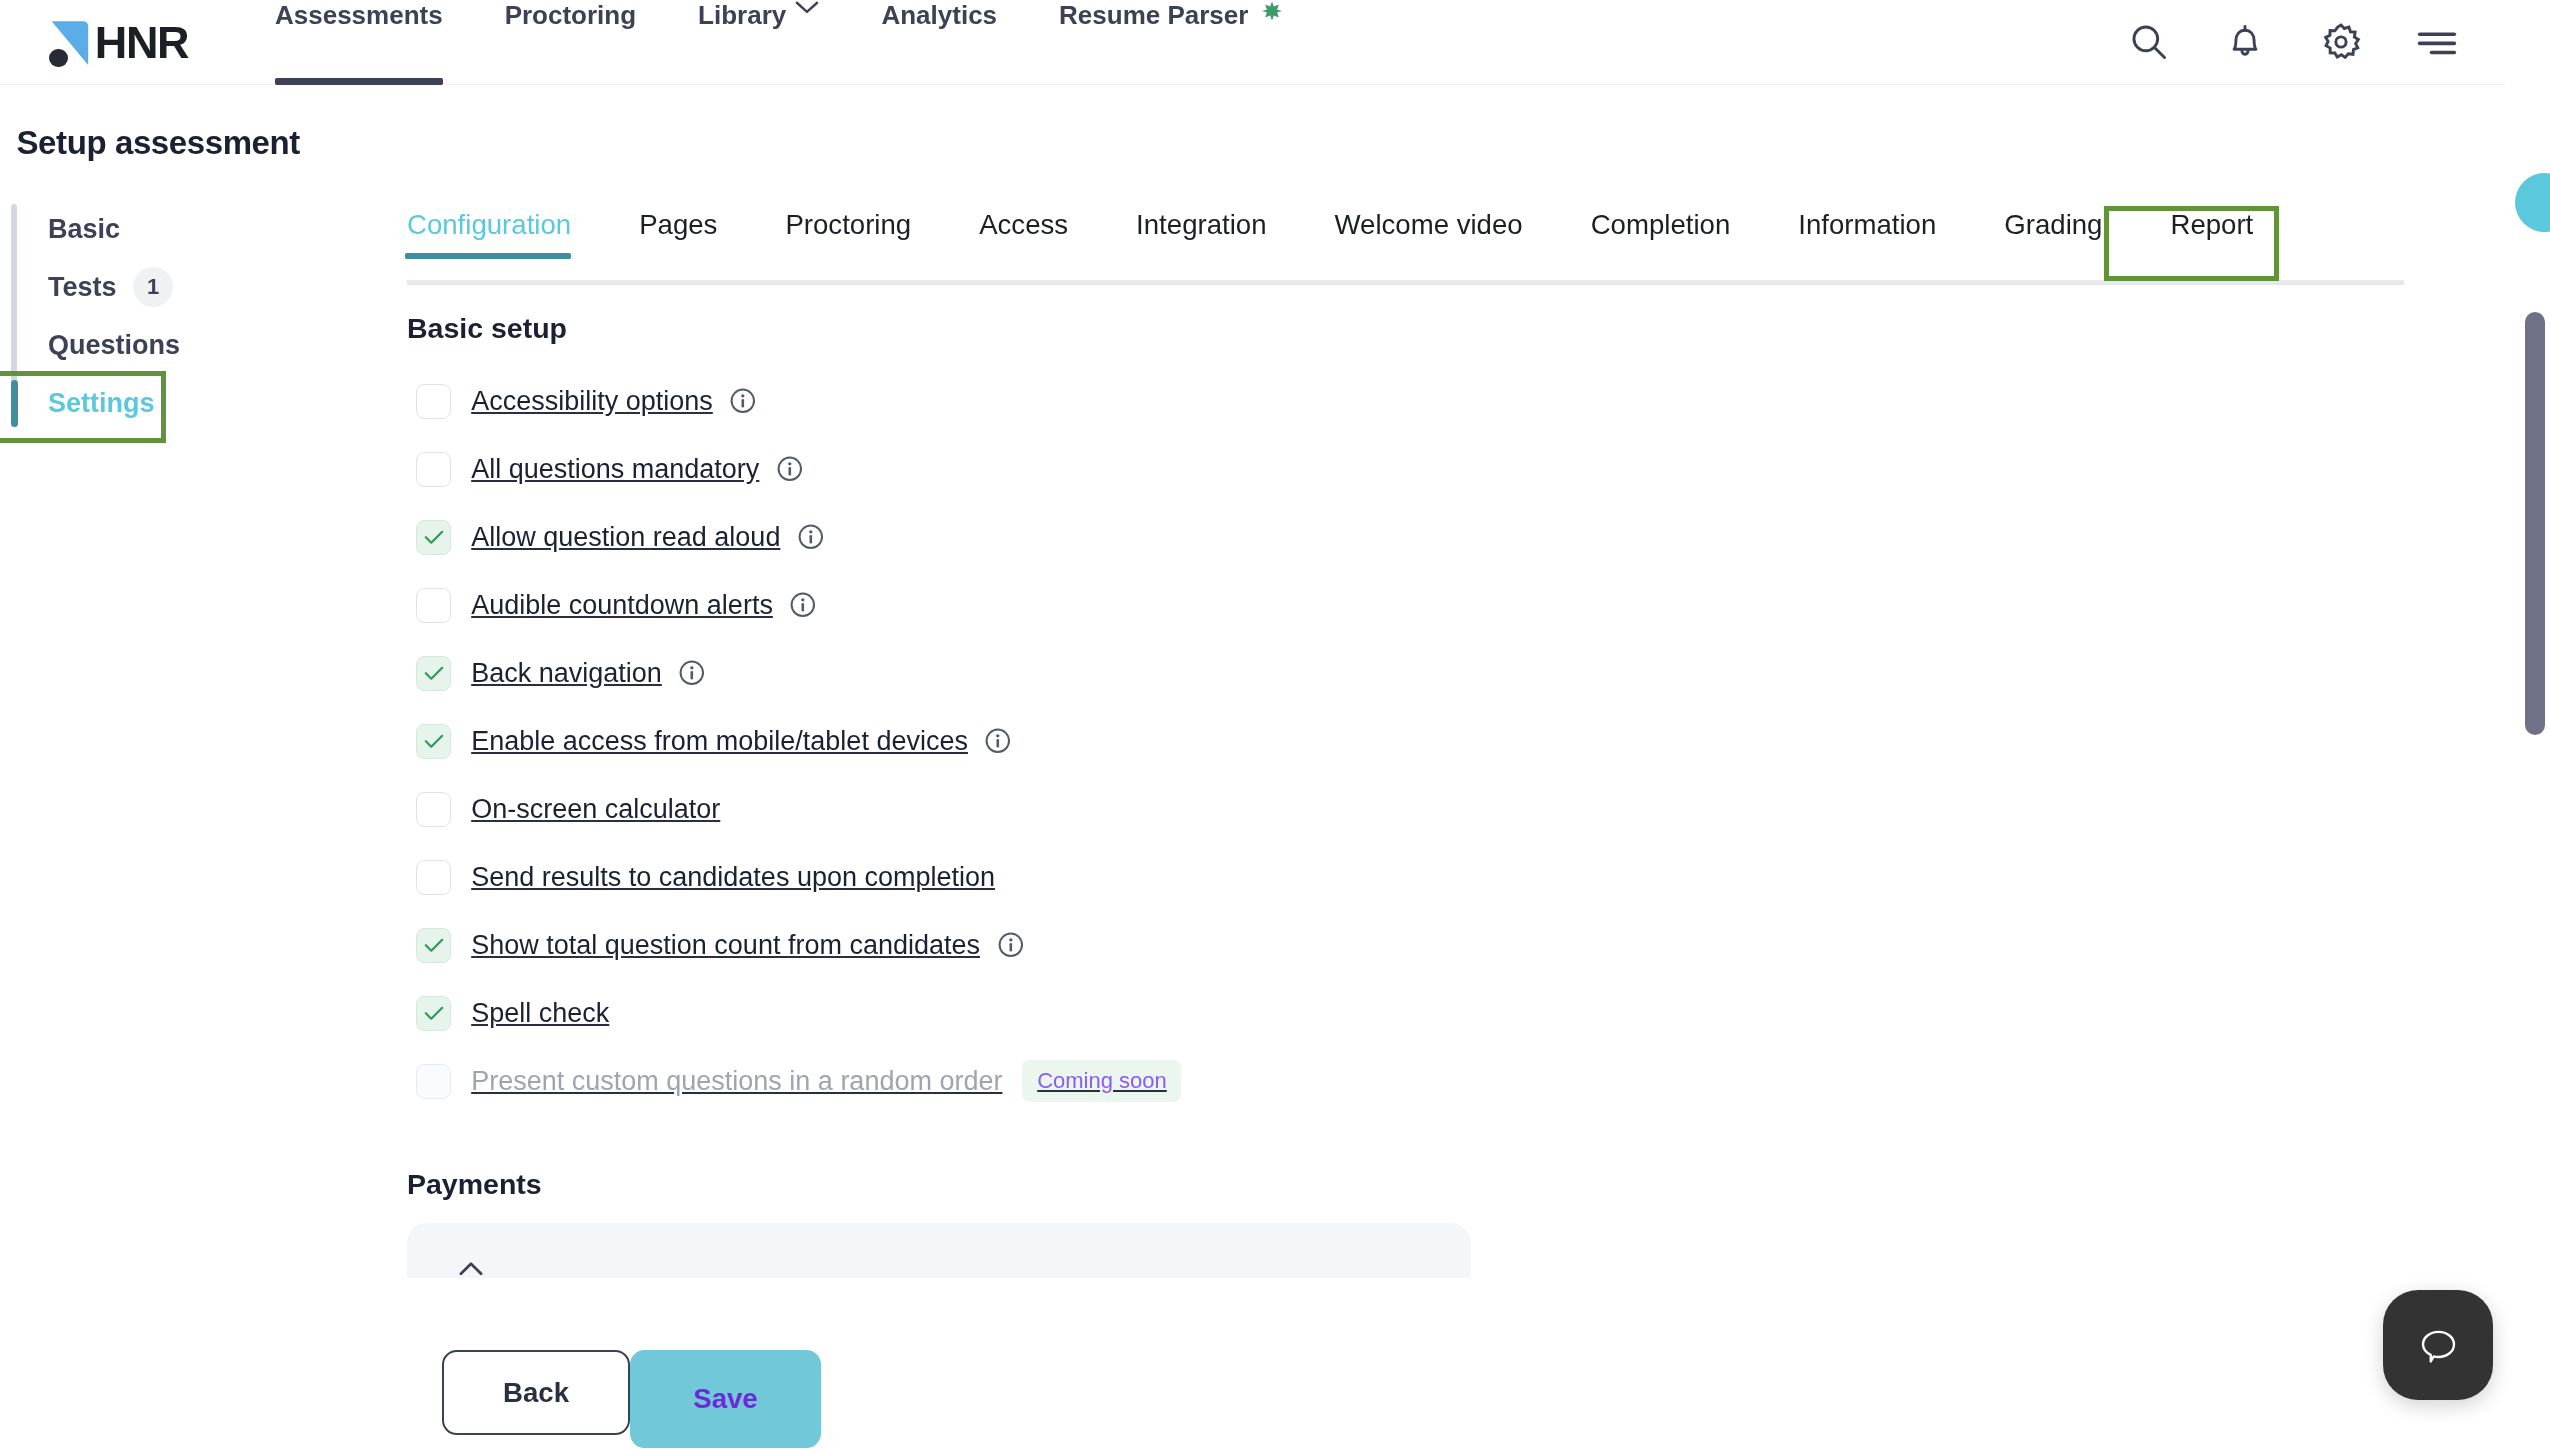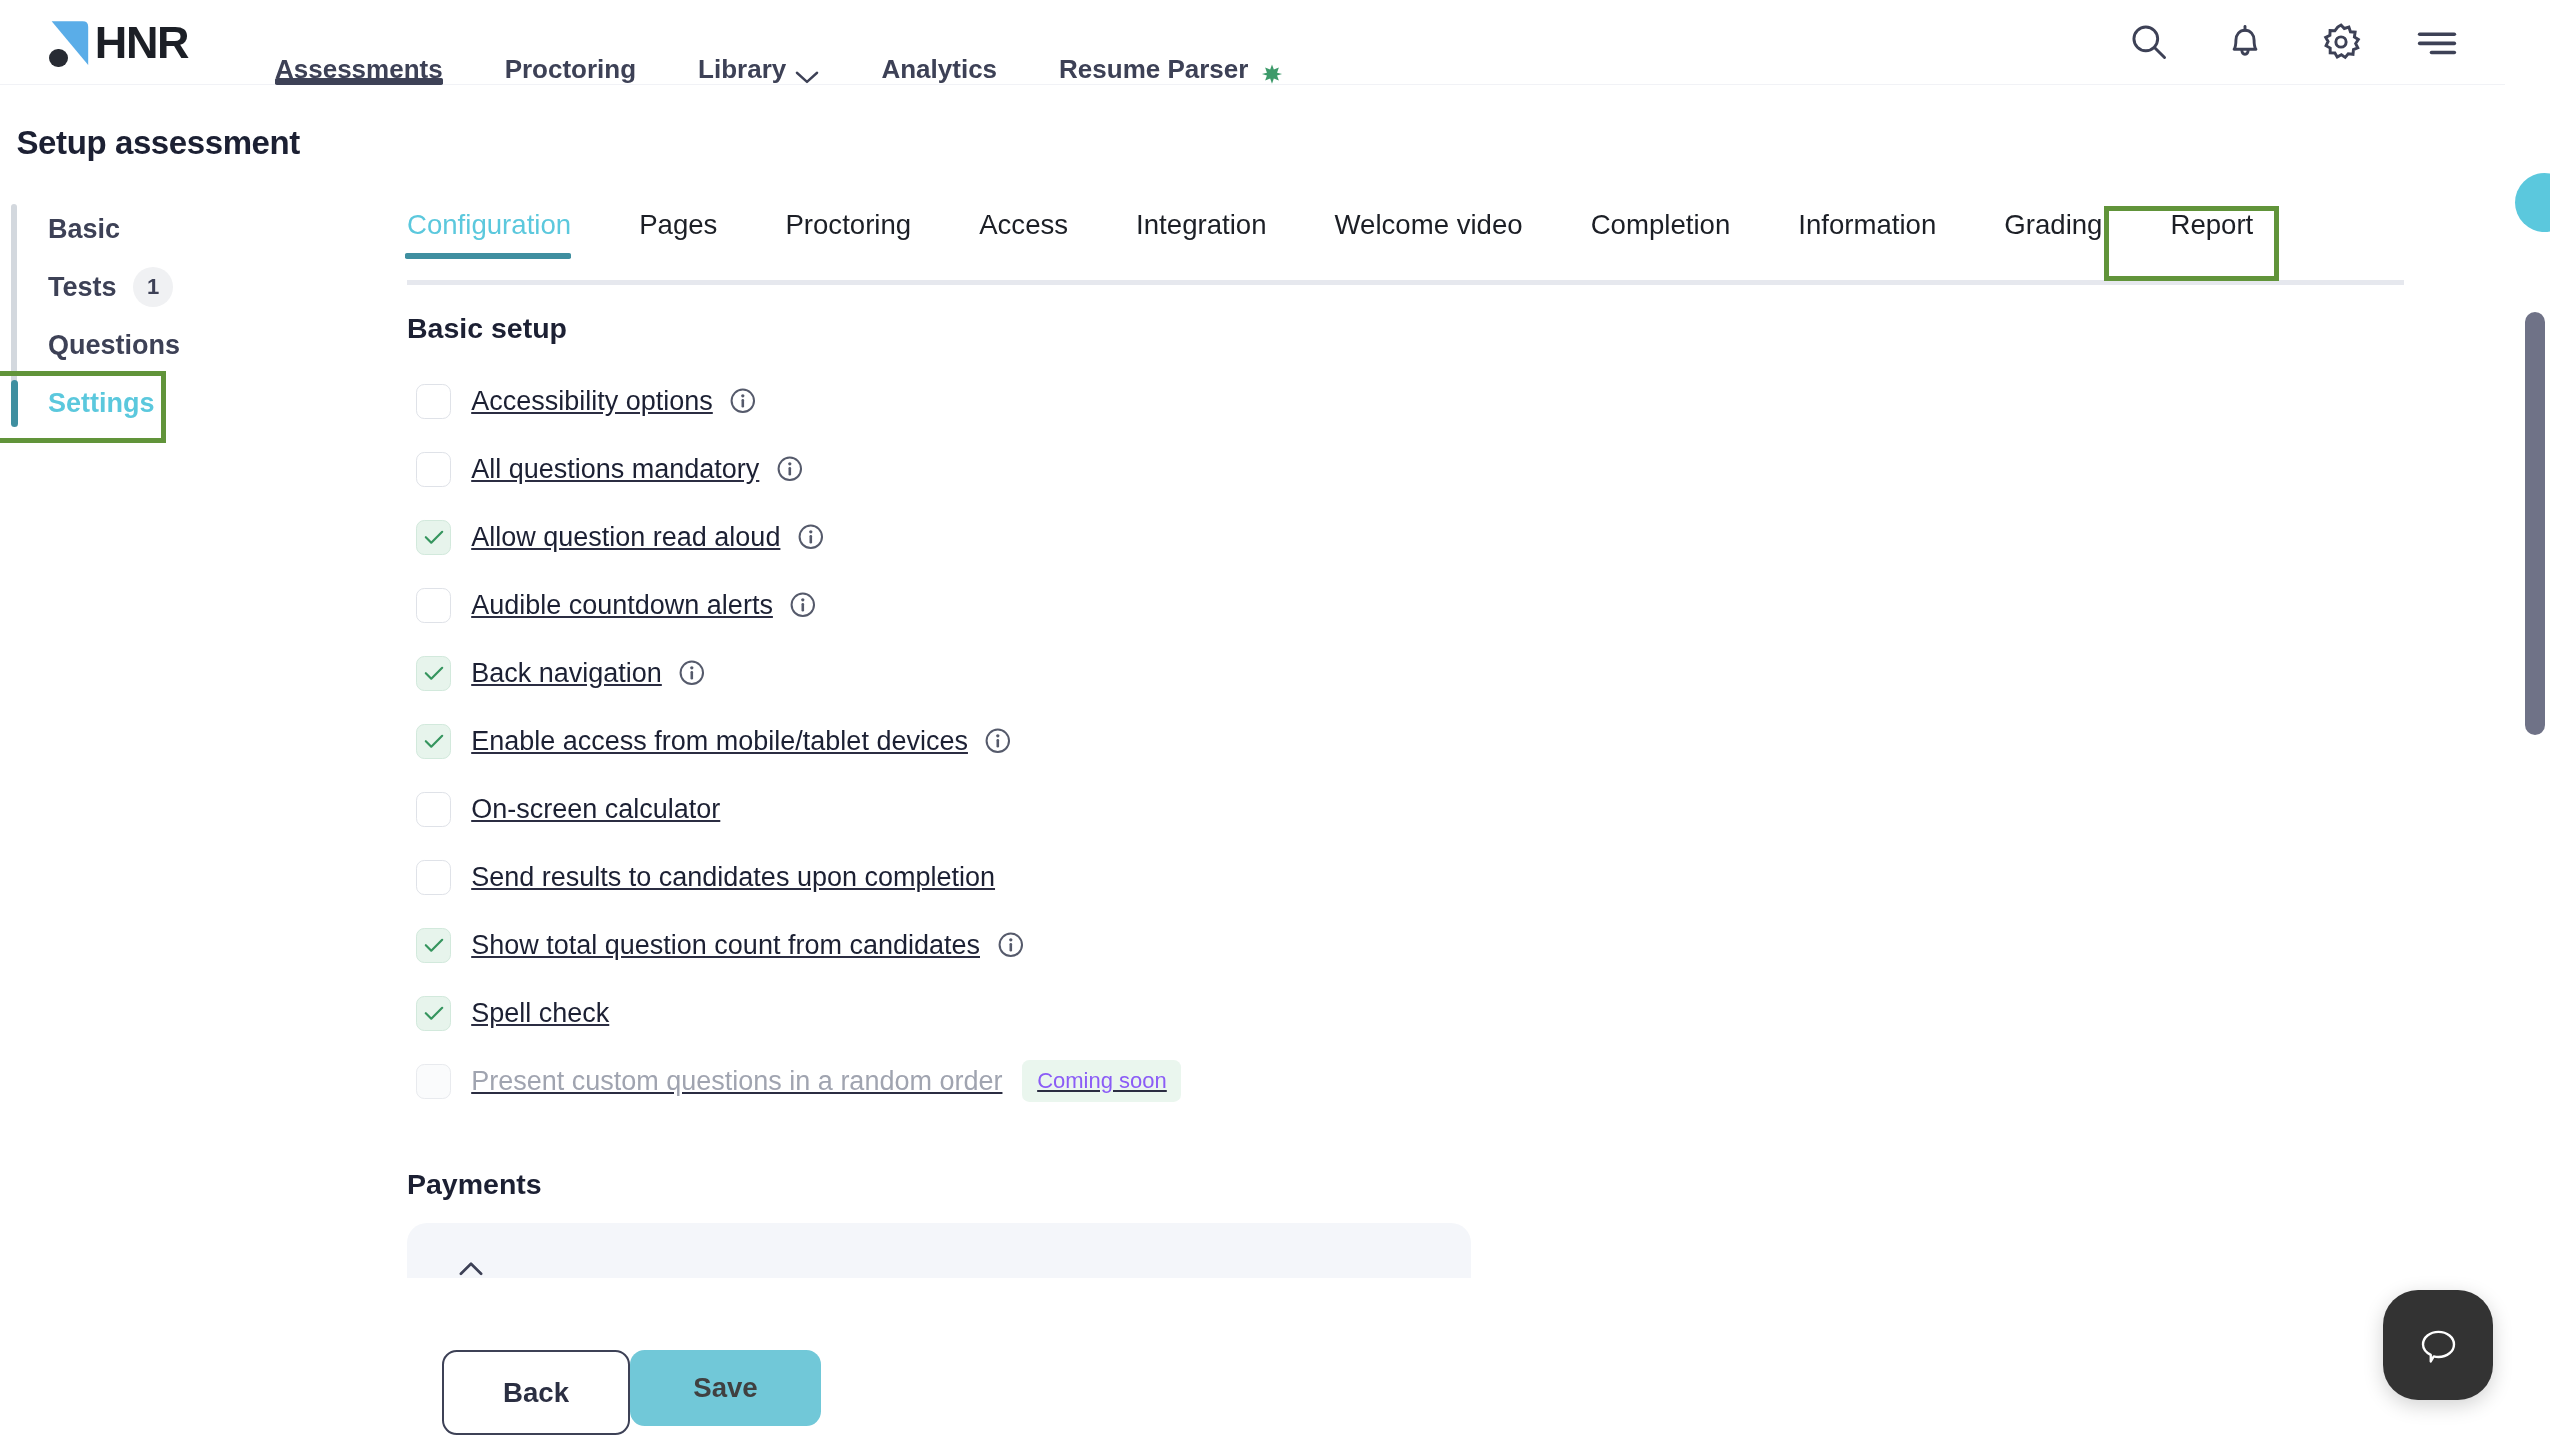--- a/index.html
+++ b/index.html
@@ -23,21 +23,21 @@
   .logo-tri { position:absolute; left: 16.5px; top: 5.5px; }
   .logo-dot { position:absolute; left: 18.4px; top: 35px; width: 18.4px; height: 18.4px; border-radius: 50%; background: #272b33; }
   .logo-text {
     font-size: 45px; font-weight: 700; letter-spacing: -1.4px;
     color: #1c1f26; margin-left: 1.8px; line-height: 1;
     font-family: "Liberation Sans", sans-serif;
   }
   .nav-links { display: flex; align-items: center; margin-left: 11px; height: 85px; }
   .nav-link {
     position: relative; font-size: 26px; font-weight: 700; color: #3d4156;
-    padding: 0 0; margin: 8px 31px; height: 85px; display: flex; align-items: flex-end;
+    padding: 0 0; margin: 8px 31px; height: 85px; display: flex; align-items: flex-start;
     cursor: pointer; white-space: nowrap;
   }
   .nav-link.active::after {
     content: ""; position: absolute; left: 0; right: 0; bottom: 0;
     height: 6.4px; background: #3d4156; border-radius: 1.8px;
   }
   .chev { margin-left: 9.2px; display:inline-flex; }
   .sparkle { margin-left: 13px; display:inline-flex; }
   .nav-right { margin-left: auto; display: flex; align-items: center; margin-right: 44px; gap: 48px; }
   .nav-icon { width: 48px; height: 48px; display: flex; align-items: center; justify-content: center; cursor: pointer; }
@@ -117,21 +117,21 @@
   }
   .pay-chev { position: absolute; left: 51px; top: 37px; }
 
   
   .footer { position: absolute; left: 442px; top: 1350px; display: flex; }
   .btn {
     font-size: 27.6px; font-weight: 700; border-radius: 14.7px; cursor: pointer;
     display: flex; align-items: center; justify-content: center;
   }
   .btn-back { width: 188px; height: 85px; background: #fff; border: 2.8px solid #3d4156; color: #2b2f42; }
-  .btn-save { width: 191px; height: 76px; background: #71c8d8; border: none; color: #404040; }
+  .btn-save { width: 191px; height: 98px; background: #71c8d8; border: none; color: #6d28d9; }
 
   
   .scrollbar-track { position: absolute; right: 5.5px; top: 312px; width: 20px; height: 423px; }
   .scrollbar-thumb { width: 20px; height: 423px; background: #6f7287; border-radius: 11px; }
   .teal-circle {
     position: absolute; right: -24px; top: 173px; width: 59px; height: 59px;
     border-radius: 50%; background: #5bc8dd;
   }
   .chat-fab {
     position: absolute; right: 57px; bottom: 50px; width: 110px; height: 110px;

